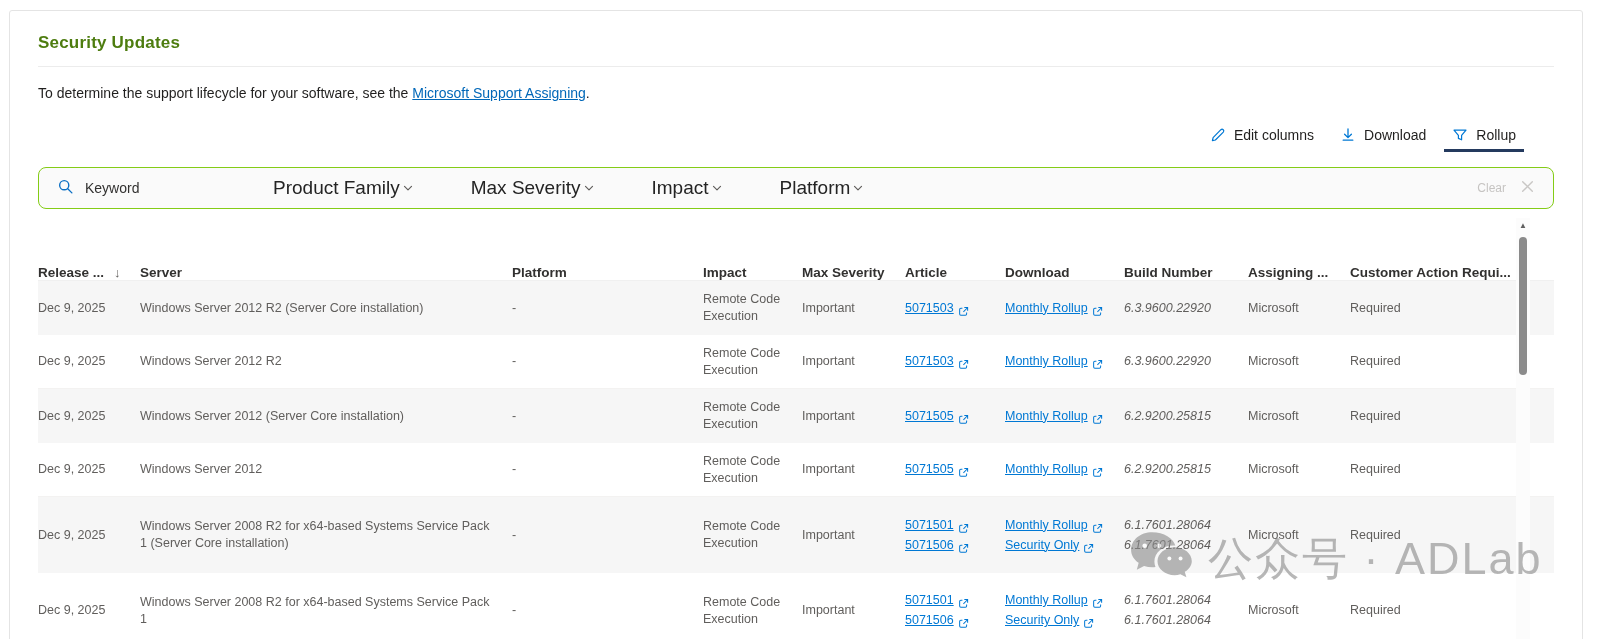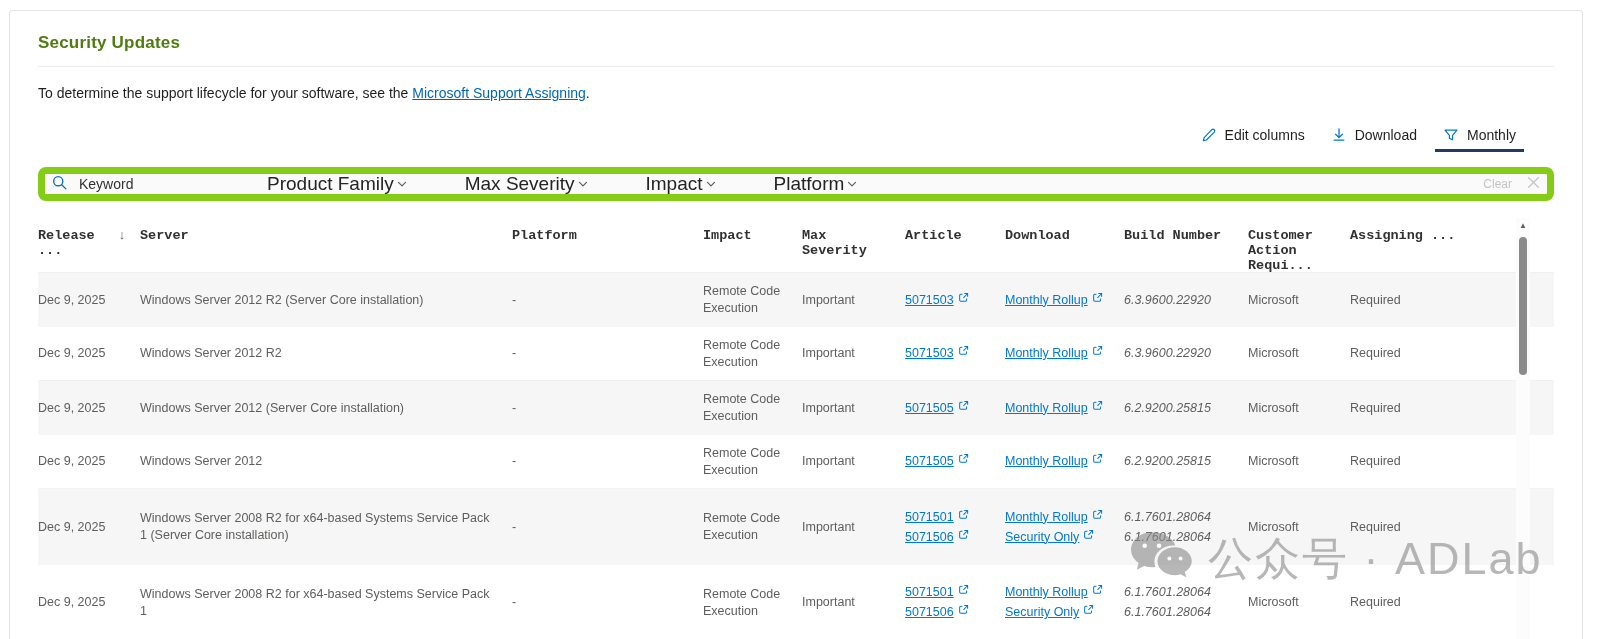--- a/index.html
+++ b/index.html
@@ -17,45 +17,45 @@
   .intro a { color: #0067b8; text-decoration: underline; cursor: pointer; }
 
   
   .toolbar { display: flex; justify-content: flex-end; align-items: flex-start; margin-top: 22px; margin-right: 28px; gap: 6px; height: 34px; }
   .tb-btn { display: flex; gap: 8px; padding: 4px 10px 9px 10px; font-size: 14px;
     color: #201f1e; background: transparent; border: none; cursor: pointer; position: relative; }
   .tb-btn svg { display: block; }
   .tb-btn.active::after { content: ""; position: absolute; left: 2px; right: 2px; bottom: 0; height: 3px; background: #243a5e; }
 
   
-  .filter-bar { margin-top: 10px; height: 34px; background: #fafafa; border: 7px solid #84cc16;
-    border-radius: 8px; display: flex; align-items: center; padding: 0 6px; }
+  .filter-bar { margin-top: 10px; height: 42px; background: #fafafa; border: 1px solid #84cc16;
+    border-radius: 8px; display: flex; align-items: center; padding: 0 18px; }
   .keyword-box { display: flex; align-items: center; gap: 11px; width: 200px; }
   .keyword-box input { border: none; background: transparent; outline: none; font-size: 14px;
     font-family: inherit; color: #323130; width: 150px; }
   .keyword-box input::placeholder { color: #323130; opacity: 1; }
   .fdrop { display: flex; align-items: center; gap: 2px; margin-left: 57px; font-size: 19px; color: #242424; cursor: pointer; }
   .fdrop.first { margin-left: 16px; }
   .fclear { margin-left: auto; display: flex; align-items: center; gap: 14px; font-size: 12px; color: #c6c4c2; cursor: default; }
 
   
   .table { margin-top: 27px; }
   .trow { display: grid; grid-template-columns: 102px 372px 191px 99px 103px 100px 119px 124px 102px minmax(0,1fr); }
   .thead { height: 45px; border-bottom: 1px solid #f0f0f0; }
-  .thead .cell { display: flex; align-items: flex-start; font-size: 13.5px; font-weight: 700; color: #323130; padding-right: 14px; font-family: Liberation Mono, monospace; }
+  .thead .cell { display: flex; align-items: flex-end; font-size: 13.5px; font-weight: 700; color: #323130; padding-right: 14px; }
   .sort-arrow { margin-left: 10px; color: #605e5c; font-weight: 400; font-size: 13px; }
 
   .body-row { min-height: 54px; }
   .body-row.alt { background: #f6f6f6; }
   .body-row:not(.alt) { border-bottom: 1px solid #f3f2f1; }
   .body-row:nth-child(5), .body-row:nth-child(6) { min-height: 76px; }
   .cell { padding-right: 16px; }
   .body-row .cell { display: flex; align-items: center; font-size: 12.5px; color: #605e5c; line-height: 17px; }
   .body-row .cell.stack { flex-direction: column; align-items: flex-start; justify-content: center; gap: 3px; }
-  .cell-link { display: inline-flex; align-items: flex-start; gap: 4px; color: #0078d4; font-size: 12.5px;
+  .cell-link { display: inline-flex; align-items: flex-end; gap: 4px; color: #0078d4; font-size: 12.5px;
     line-height: 17px; text-decoration: none; cursor: pointer; }
   .cell-link span { text-decoration: underline; }
   .cell-link svg { flex: 0 0 auto; }
   .cell-line { line-height: 17px; font-style: italic; }
 
   
   .vscroll { position: absolute; left: 1516px; top: 218px; width: 14px; height: 421px; background: #fcfcfc; }
   .vscroll .up-arrow { display: block; text-align: center; font-size: 8px; color: #5f5f5f; line-height: 16px; cursor: pointer; }
   .vscroll .thumb { position: absolute; top: 19px; left: 3px; width: 8px; height: 138px; background: #8a8a8a; border-radius: 4px; cursor: pointer; }
 
@@ -91,21 +91,21 @@
           </svg>
       </span>
       <span>Download</span>
     </button>
     <button class="tb-btn active">
       <span>
         <svg width="16" height="16" viewBox="0 0 16 16">
             <path d="M2 3.2h12L9.6 8.4v4.4l-3.2-1.4V8.4z" fill="none" stroke="#0078d4" stroke-width="1.2" stroke-linejoin="round"></path>
           </svg>
       </span>
-      <span>Monthly</span>
+      <span>Rollup</span>
     </button>
   </div>
 
   <div class="filter-bar">
     <div class="keyword-box">
       <span>
         <svg width="17" height="17" viewBox="0 0 16 16">
             <circle cx="6.8" cy="6.8" r="4.3" fill="none" stroke="#0b6fc4" stroke-width="1.3"></circle>
             <path d="M10.1 10.1 14 14" stroke="#0b6fc4" stroke-width="1.3" stroke-linecap="round"></path>
           </svg>
@@ -152,22 +152,22 @@
           <span>Release ...</span>
           <span class="sort-arrow">↓</span>
         </div>
       <div class="cell">Server</div>
       <div class="cell">Platform</div>
       <div class="cell">Impact</div>
       <div class="cell">Max Severity</div>
       <div class="cell">Article</div>
       <div class="cell">Download</div>
       <div class="cell">Build Number</div>
+      <div class="cell">Assigning ...</div>
       <div class="cell">Customer Action Requi...</div>
-      <div class="cell">Assigning ...</div>
     </div>
     <div id="grid-body">
         <div class="trow body-row alt">
           <div class="cell">Dec 9, 2025</div>
           <div class="cell">Windows Server 2012 R2 (Server Core installation)</div>
           <div class="cell">-</div>
           <div class="cell">Remote Code Execution</div>
           <div class="cell">Important</div>
           <div class="cell stack">
             <a class="cell-link" href="#">

